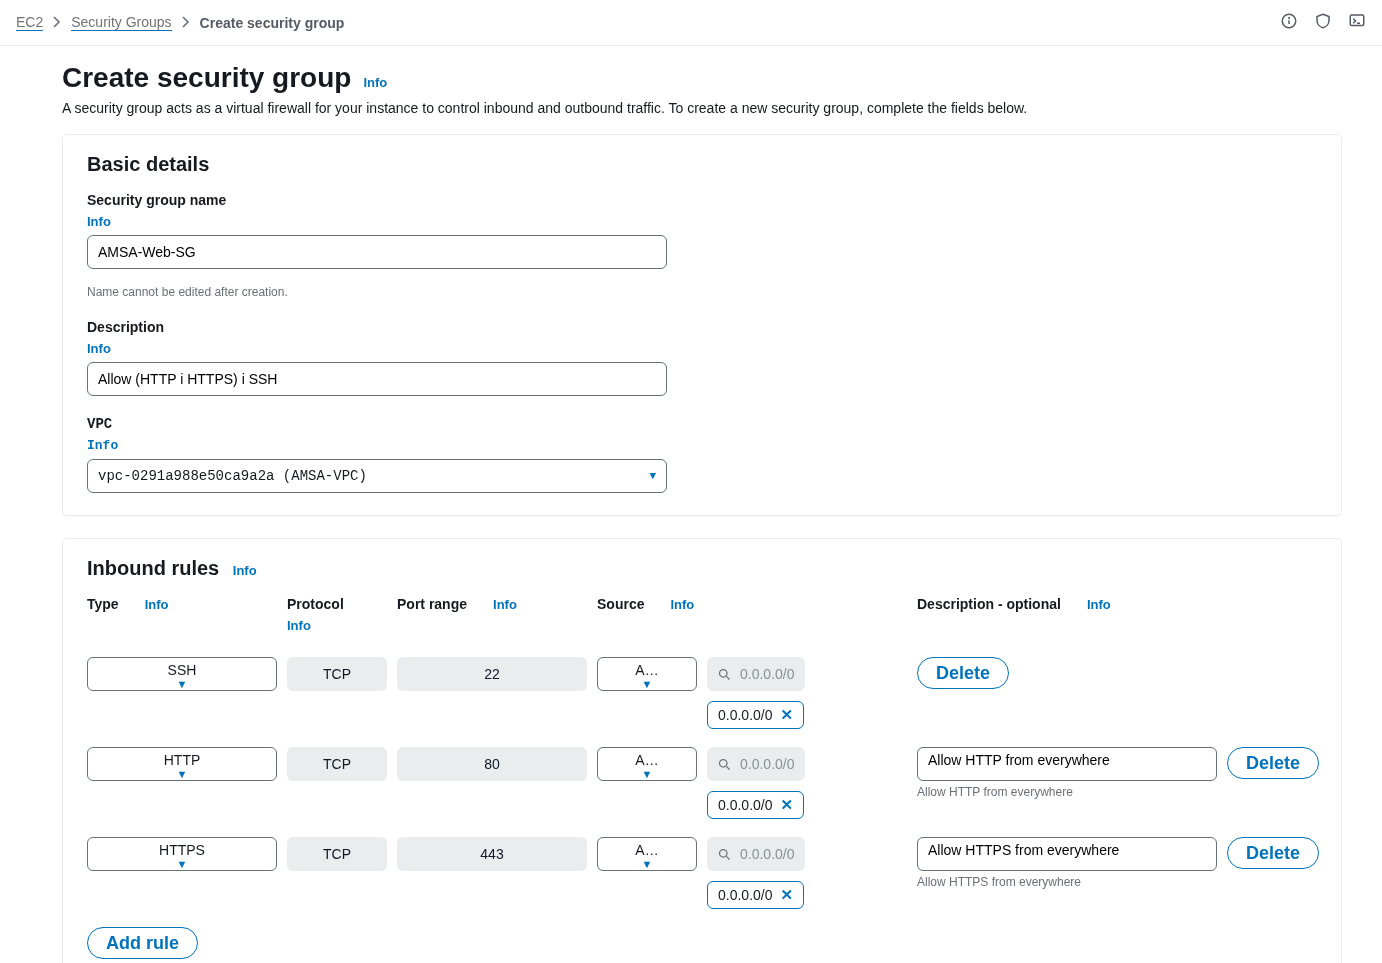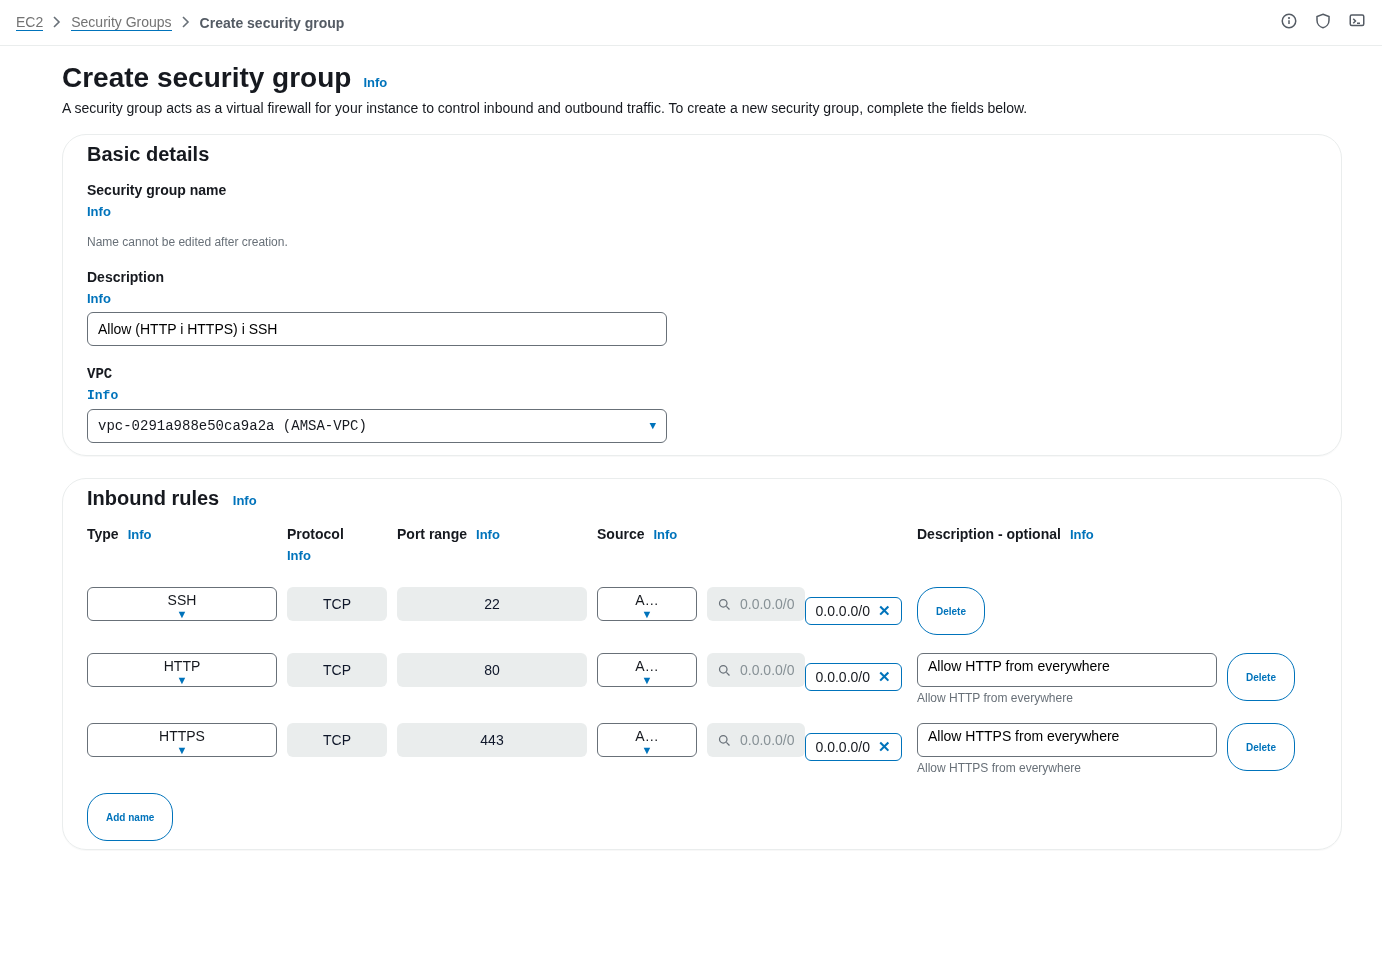--- a/index.html
+++ b/index.html
@@ -11,50 +11,50 @@
 .breadcrumb .sep { color: #687078; }
 .breadcrumb .current { color: #545b64; font-weight: 700; }
 .top-icons { display: flex; align-items: center; gap: 16px; color: #545b64; }
 .top-icons svg { width: 18px; height: 18px; }
 .page { padding: 16px 40px 40px 62px; }
 .page-header { margin-bottom: 18px; }
 .page-title-row { display: flex; align-items: baseline; gap: 12px; }
 h1 { font-size: 28px; font-weight: 700; }
 .info-link { color: #0073bb; font-size: 13px; font-weight: 700; cursor: pointer; }
 .page-desc { font-size: 14px; color: #16191f; margin-top: 6px; }
-.panel { border: 1px solid #eaeded; border-radius: 24px; padding: 8px 24px; margin-bottom: 22px; box-shadow: 0 1px 1px rgba(0,0,0,0.03); }
+.panel { border: 1px solid #eaeded; border-radius: 5px; padding: 18px 24px; margin-bottom: 22px; box-shadow: 0 1px 1px rgba(0,0,0,0.03); }
 .panel h2 { font-size: 20px; font-weight: 700; margin-bottom: 16px; }
 .panel h2 .info-link { font-size: 13px; margin-left: 8px; }
 .field { margin-bottom: 20px; }
 .field-label { font-weight: 700; font-size: 14px; margin-bottom: 6px; display: flex; align-items: baseline; gap: 6px; flex-direction: column; }
 .field-label .info-link { font-size: 13px; }
 .input, .select-box { width: 580px; height: 34px; border: 1px solid #687078; border-radius: 6px; padding: 4px 10px; font-size: 14px; background: #fff; display: flex; align-items: center; justify-content: space-between; }
 .input input { border: none; outline: none; width: 100%; font-size: 14px; font-family: inherit; }
 .select-box { cursor: pointer; }
 .select-caret { color: #0073bb; font-size: 11px; }
 .hint { font-size: 12px; color: #687078; margin-top: 16px; }
 .rules-table { width: 100%; }
 .rules-header, .rule-row { display: grid; grid-template-columns: 190px 100px 190px 100px 200px 300px 90px; gap: 10px; align-items: start; }
 .rules-header { margin-bottom: 24px; }
 .rules-header .col-label { font-weight: 700; font-size: 14px; display: flex; flex-direction: column; gap: 6px; }
 .rules-header .col-label .info-link { font-size: 13px; }
-.rules-header .col-label.row-label { flex-direction: row; align-items: baseline; gap: 9px; }
+.rules-header .col-label.row-label { flex-direction: row; align-items: baseline; gap: 26px; }
 .rule-row { margin-bottom: 18px; }
 .cell-select { height: 34px; border: 1px solid #687078; border-radius: 6px; padding: 4px 10px; display: flex; align-items: center; justify-content: space-between; font-size: 14px; cursor: pointer; background: #fff; flex-direction: column; }
 .cell-disabled { height: 34px; border-radius: 6px; background: #eaeded; color: #0f172a; display: flex; align-items: center; justify-content: center; font-size: 14px; }
 .source-search { height: 34px; border-radius: 6px; background: #eaeded; display: flex; align-items: center; gap: 8px; padding: 0 10px; color: #879196; font-size: 14px; }
 .source-search svg { width: 15px; height: 15px; color: #687078; }
 .tag-chip { display: inline-flex; align-items: center; gap: 8px; border: 1.5px solid #0073bb; border-radius: 6px; padding: 4px 10px; font-size: 14px; color: #16191f; margin-top: 10px; }
 .tag-chip .close-x { color: #0073bb; font-weight: 700; cursor: pointer; font-size: 15px; }
 .desc-input { height: 34px; border: 1px solid #687078; border-radius: 6px; padding: 4px 10px; font-size: 14px; background: #fff; }
 .desc-input input { border: none; outline: none; width: 100%; font-size: 14px; font-family: inherit; }
 .desc-subtext { font-size: 12px; color: #687078; margin-top: 4px; }
-.btn-outline { border: 1.5px solid #0073bb; background: #fff; color: #0073bb; font-weight: 700; border-radius: 20px; padding: 6px 18px; font-size: 10px; cursor: pointer; height: 48px; display: inline-flex; align-items: center; }
+.btn-outline { border: 1.5px solid #0073bb; background: #fff; color: #0073bb; font-weight: 700; border-radius: 20px; padding: 6px 18px; font-size: 18px; cursor: pointer; height: 32px; display: inline-flex; align-items: center; }
 .add-rule-row { margin-top: 14px; }
-.source-wrap { display: flex; flex-direction: row; align-items: flex-start; }
+.source-wrap { display: flex; flex-direction: column; align-items: flex-start; }
 </style>
 </head>
 <body>
 
 <div class="top-bar">
   <div class="breadcrumb">
     <a href="#" class="underlined">EC2</a>
     <span class="sep">
       <svg width="8" height="12" viewBox="0 0 8 12">
           <path d="M1 1l5 5-5 5" stroke="#687078" stroke-width="1.6" fill="none"></path>
@@ -101,20 +101,23 @@
   </div>
 
   <div class="panel">
     <h2>Basic details</h2>
 
     <div class="field">
       <div class="field-label">
         <span>Security group name</span>
         <span class="info-link">Info</span>
       </div>
+      <div class="input">
+        <input type="text" value="AMSA-Web-SG" style="">
+      </div>
       <div class="hint">Name cannot be edited after creation.</div>
     </div>
 
     <div class="field">
       <div class="field-label">
         <span>Description</span>
         <span class="info-link">Info</span>
       </div>
       <div class="input">
         <input type="text" value="Allow (HTTP i HTTPS) i SSH" style="">
@@ -260,17 +263,17 @@
       </div>
       <div class="desc-subtext">Allow HTTPS from everywhere</div>
     </div>
     <div>
       <button class="btn-outline">Delete</button>
     </div>
   </div>
 </div>
 
       <div class="add-rule-row">
-        <button class="btn-outline">Add name</button>
+        <button class="btn-outline">Add rule</button>
       </div>
     </div>
   </div>
 </div>
 
 </body></html>

